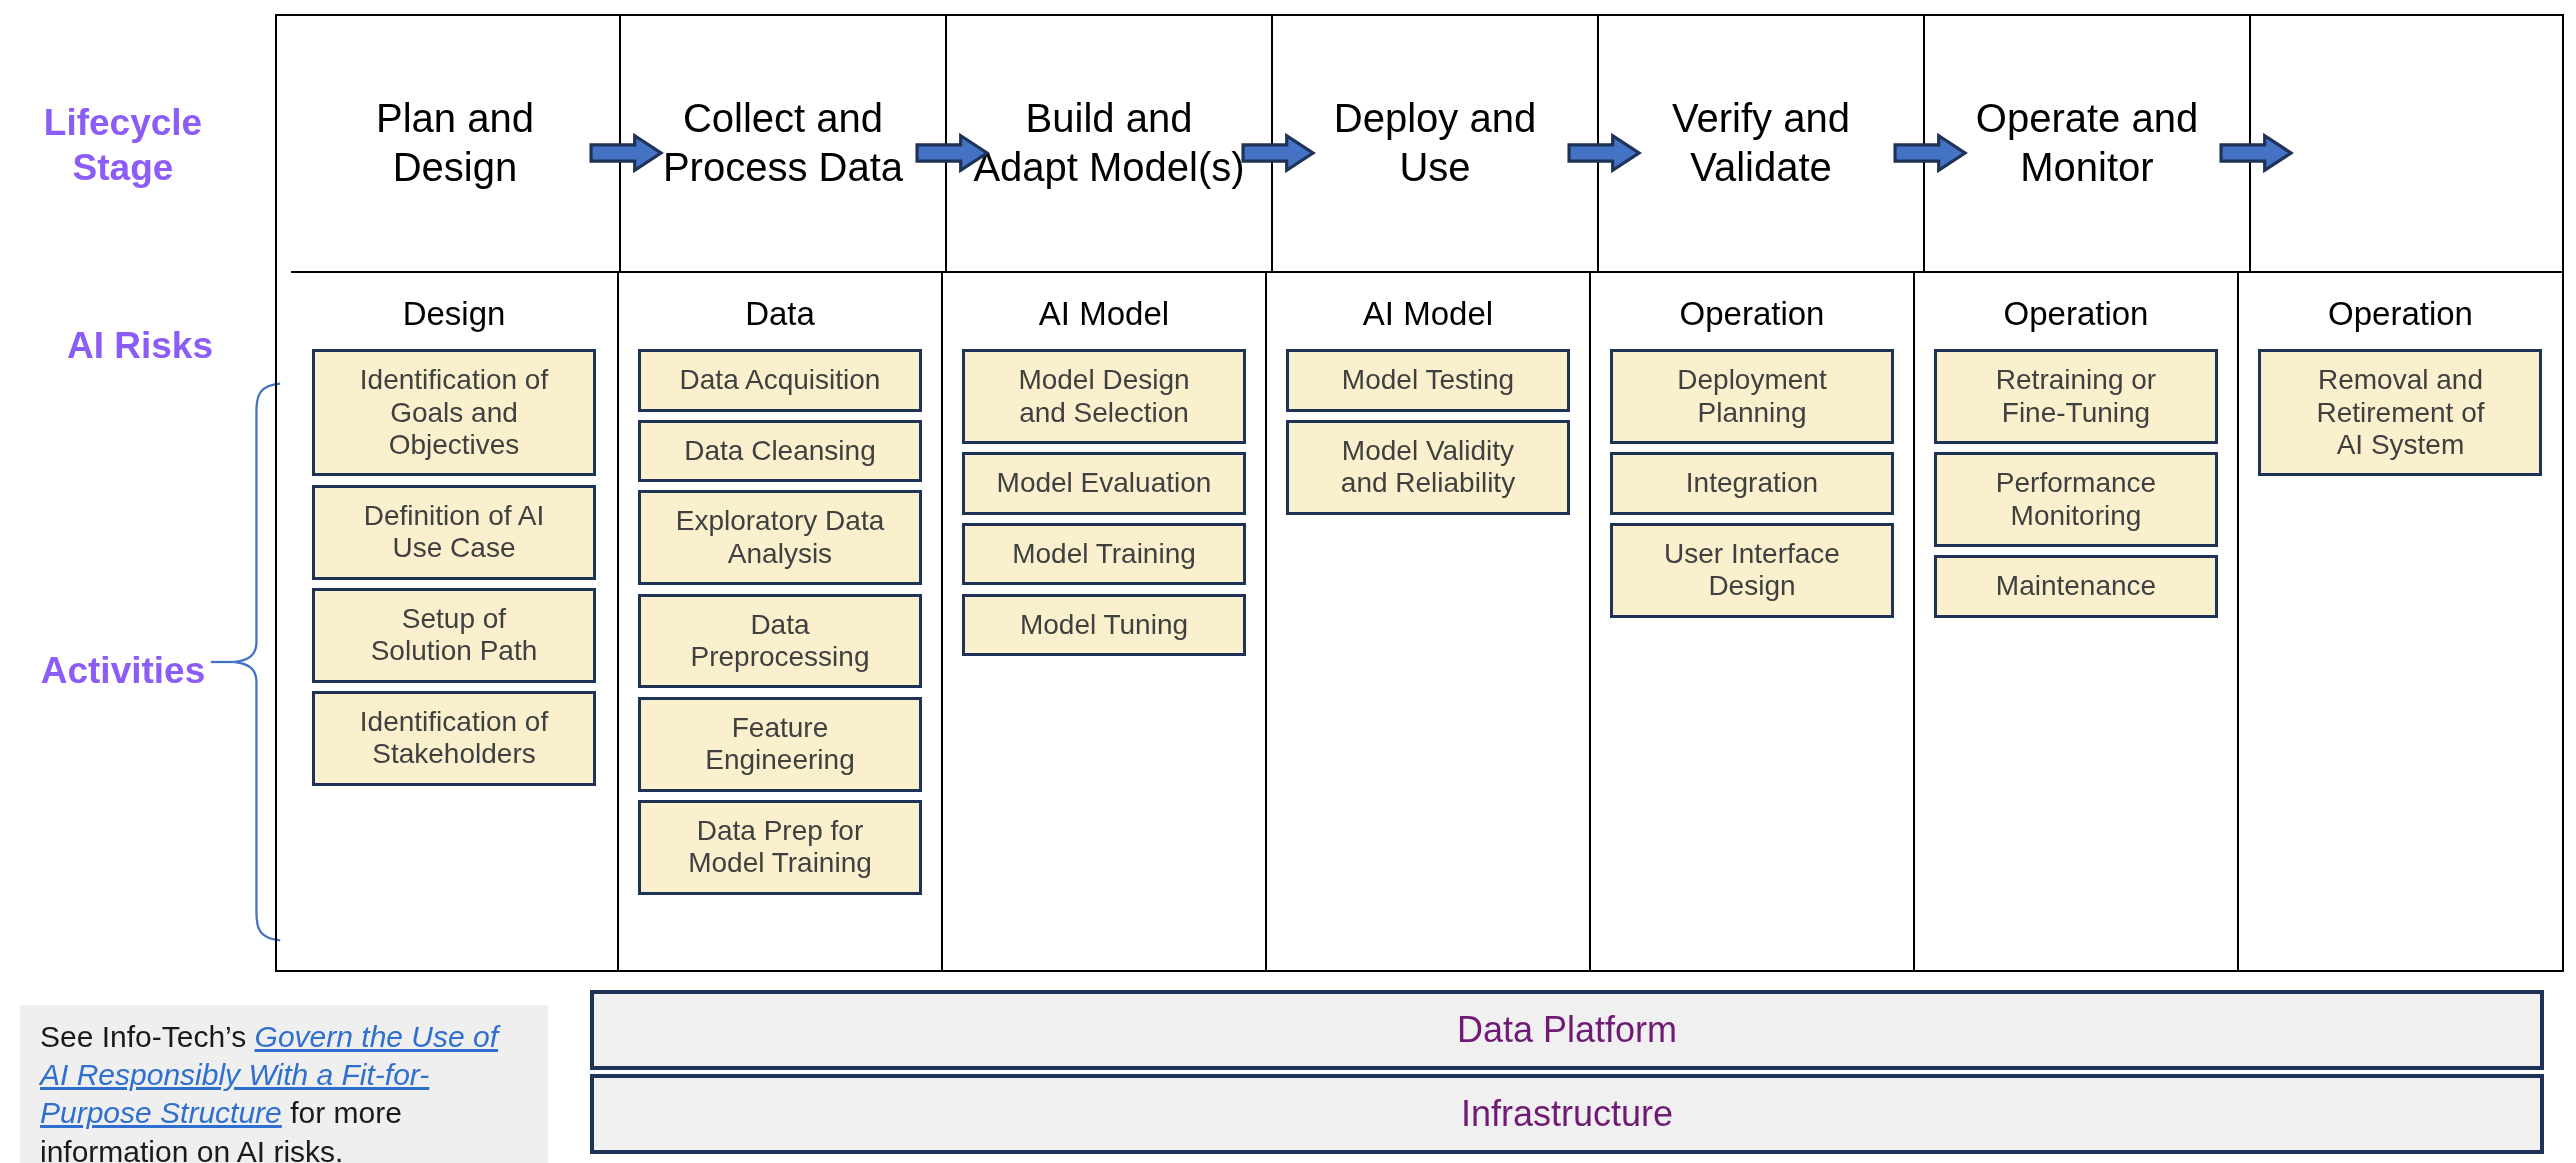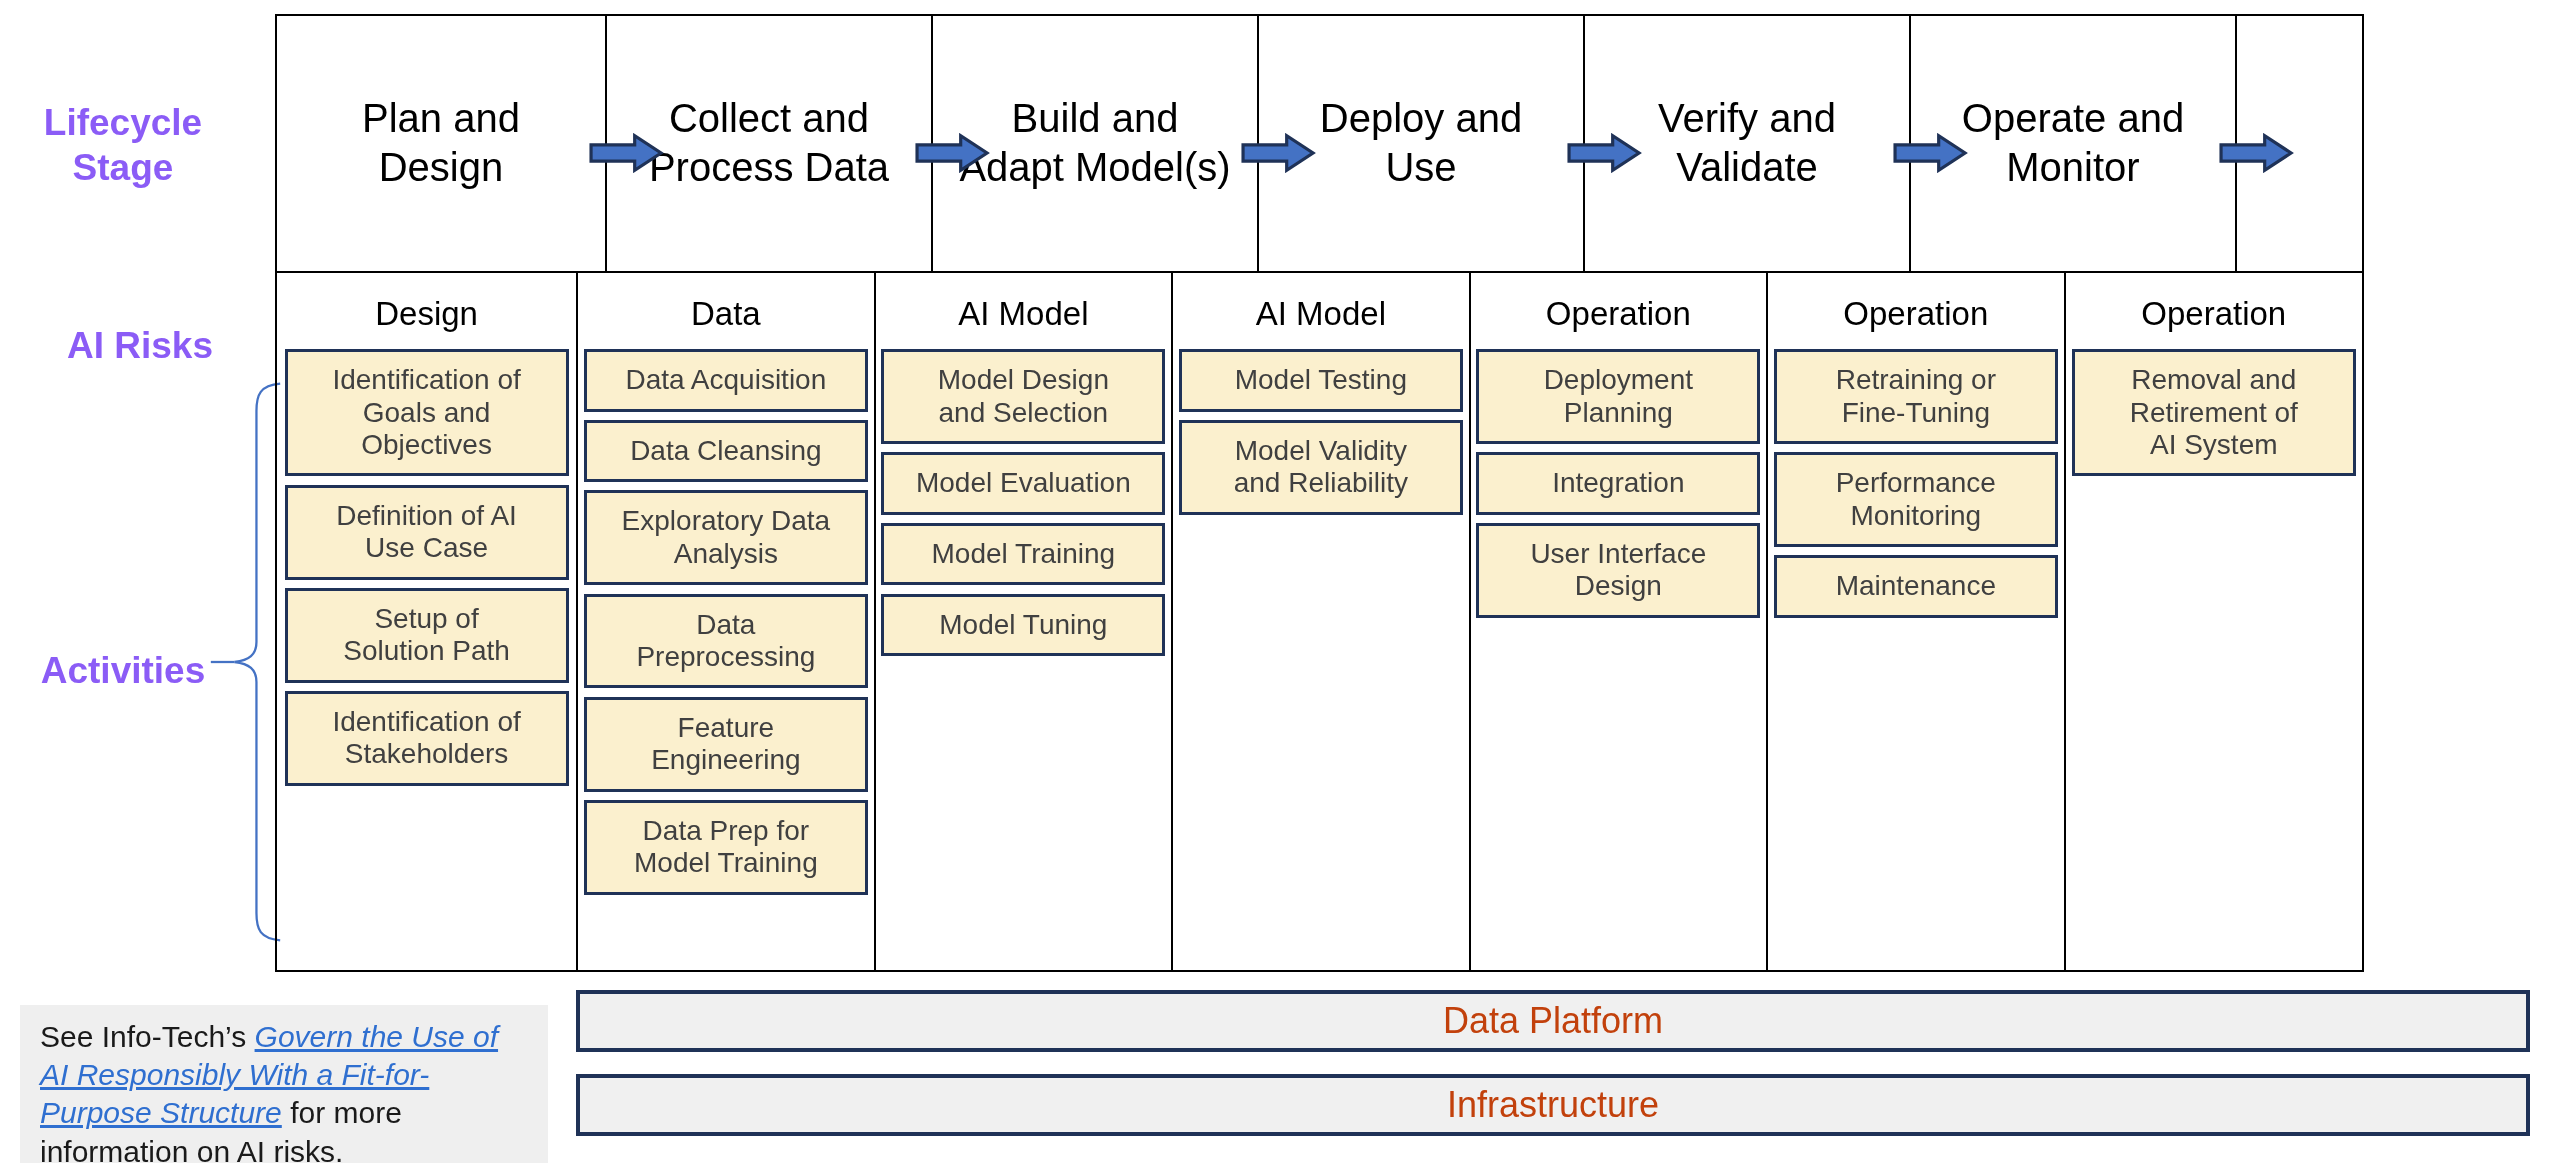--- a/index.html
+++ b/index.html
@@ -28,25 +28,26 @@
   #activities-brace{
     position:absolute;
     left:209px;top:380px;
     width:73px;height:564px;
   }
 
   
   #grid{
     position:absolute;
     left:275px;top:13.7px;
-    width:2089px;height:958px;
+    width:2289px;height:958px;
     border:2.7px solid #000000;
     box-sizing:border-box;
     display:flex;
     flex-direction:column;
+    padding-left:14px;
   }
   .grid-row{display:flex;width:100%;box-sizing:border-box;}
   #header-row{height:257px;border-bottom:2.7px solid #000000;box-sizing:border-box;}
   #body-row{flex:1 1 auto;}
 
   .col{
     box-sizing:border-box;
     border-right:2.7px solid #000000;
     position:relative;
   }
@@ -131,28 +132,28 @@
   }
   #footnote .link{
     color:#2F6FD0;
     font-style:italic;
     text-decoration:underline;
   }
 
   
   .layer-bar{
     position:absolute;
-    left:576px;
+    left:590px;
     width:1954px;
-    height:62px;
+    height:80px;
     background:#F0F0F0;
     border:4.6px solid #1F3257;
     box-sizing:border-box;
     display:flex;align-items:center;justify-content:center;
-    color:#c2410c;
+    color:#701a75;
     font-size:36px;
   }
   #bar-data-platform{top:990px;}
   #bar-infrastructure{top:1074px;}
 </style>
 </head>
 <body>
 
 <div class="row-label" id="label-lifecycle">Lifecycle
 Stage</div>

